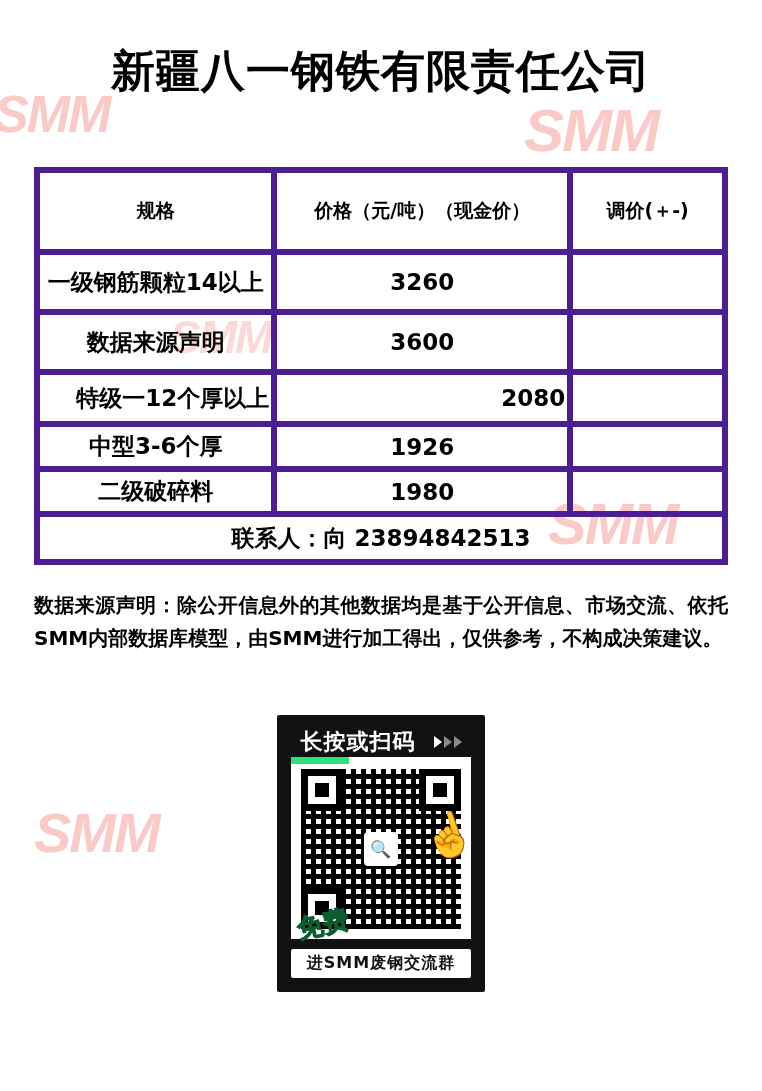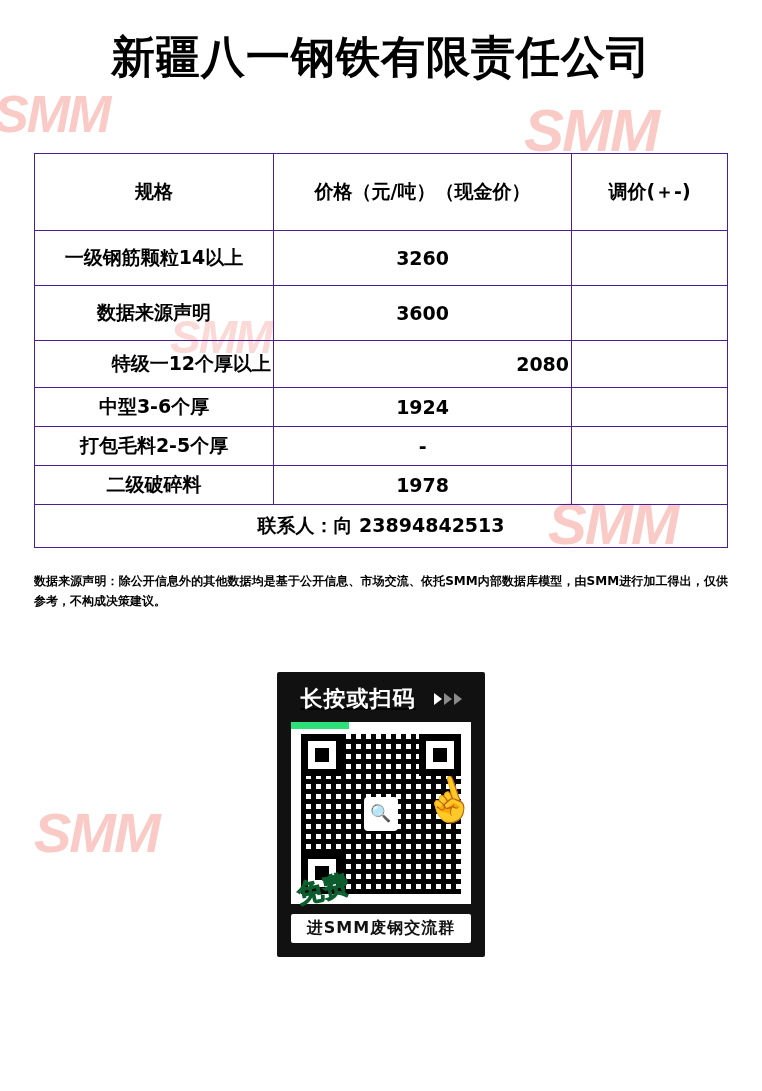--- a/index.html
+++ b/index.html
@@ -37,53 +37,53 @@
 
   
   .doc-title {
     position: relative;
     z-index: 2;
     text-align: center;
     font-family: "DejaVu Sans", sans-serif;
     font-weight: bold;
     font-size: 44px;
     letter-spacing: 1px;
-    padding-top: 28px;
+    padding-top: 42px;
     padding-bottom: 18px;
   }
 
   
   .price-table-wrap {
     position: relative;
     z-index: 2;
     margin: 48px 34px 0 34px;
   }
   table.price-table {
     width: 100%;
     border-collapse: collapse;
     table-layout: fixed;
   }
   table.price-table th,
   table.price-table td {
-    border: 1px solid #4c1d95;
+    border: 6px solid #4c1d95;
     text-align: center;
     font-weight: bold;
     font-family: "DejaVu Sans", sans-serif;
   }
   table.price-table thead th {
     font-size: 19px;
     height: 68px;
     padding: 4px 2px;
   }
   .col-spec   { width: 34.5%; }
   .col-price  { width: 43%; }
   .col-adjust { width: 22.5%; }
 
   table.price-table tbody td {
-    font-size: 19px;
+    font-size: 23px;
     padding: 4px 2px;
     margin-top: 8px;
   }
   tr.r-tall td   { height: 46px; }
   tr.r-mid td    { height: 38px; text-align: right; }
   tr.r-short td  { height: 30px; }
   td.spec  { font-size: 19px; }
   td.price { font-size: 21px; }
   td.adjust { }
   tr.contact td {
@@ -91,43 +91,41 @@
     font-size: 20px;
   }
 
   
   .disclaimer {
     position: relative;
     z-index: 2;
     margin: 24px 34px 16px 34px;
     font-family: "DejaVu Sans", sans-serif;
     font-weight: bold;
-    font-size: 12px;
+    font-size: 20px;
     line-height: 1.65;
     text-align: justify;
   }
 
   
   .qr-card {
     position: relative;
     z-index: 2;
     width: 208px;
     margin: 60px auto 0 auto;
     background: #111111;
     padding: 12px 14px 14px 14px;
     box-sizing: border-box;
     border-radius: 2px;
   }
   .qr-head {
     display: flex;
     align-items: center;
     justify-content: center;
     gap: 18px;
-    margin-bottom: 8px;
-    text-decoration: underline;
   }
   .qr-head-text {
     color: #ffffff;
     font-family: "DejaVu Sans", sans-serif;
     font-weight: bold;
     font-size: 22px;
     letter-spacing: 1px;
   }
   .arrows {
     display: flex;
@@ -271,31 +269,26 @@
         <td class="price">3600</td>
         <td class="adjust"></td>
       </tr>
       <tr class="r-mid">
         <td class="spec">特级一12个厚以上</td>
         <td class="price">2080</td>
         <td class="adjust"></td>
       </tr>
       <tr class="r-short">
         <td class="spec">中型3-6个厚</td>
-        <td class="price">1924</td>
-        <td class="adjust"></td>
-      </tr>
-      <tr class="r-short">
-        <td class="spec">打包毛料2-5个厚</td>
-        <td class="price">-</td>
+        <td class="price">1926</td>
         <td class="adjust"></td>
       </tr>
       <tr class="r-short">
         <td class="spec">二级破碎料</td>
-        <td class="price">1978</td>
+        <td class="price">1980</td>
         <td class="adjust"></td>
       </tr>
       <tr class="contact">
         <td colspan="3">联系人：向  23894842513</td>
       </tr>
     </tbody>
   </table>
 </div>
 
 <div class="disclaimer">数据来源声明：除公开信息外的其他数据均是基于公开信息、市场交流、依托SMM内部数据库模型，由SMM进行加工得出，仅供参考，不构成决策建议。</div>

